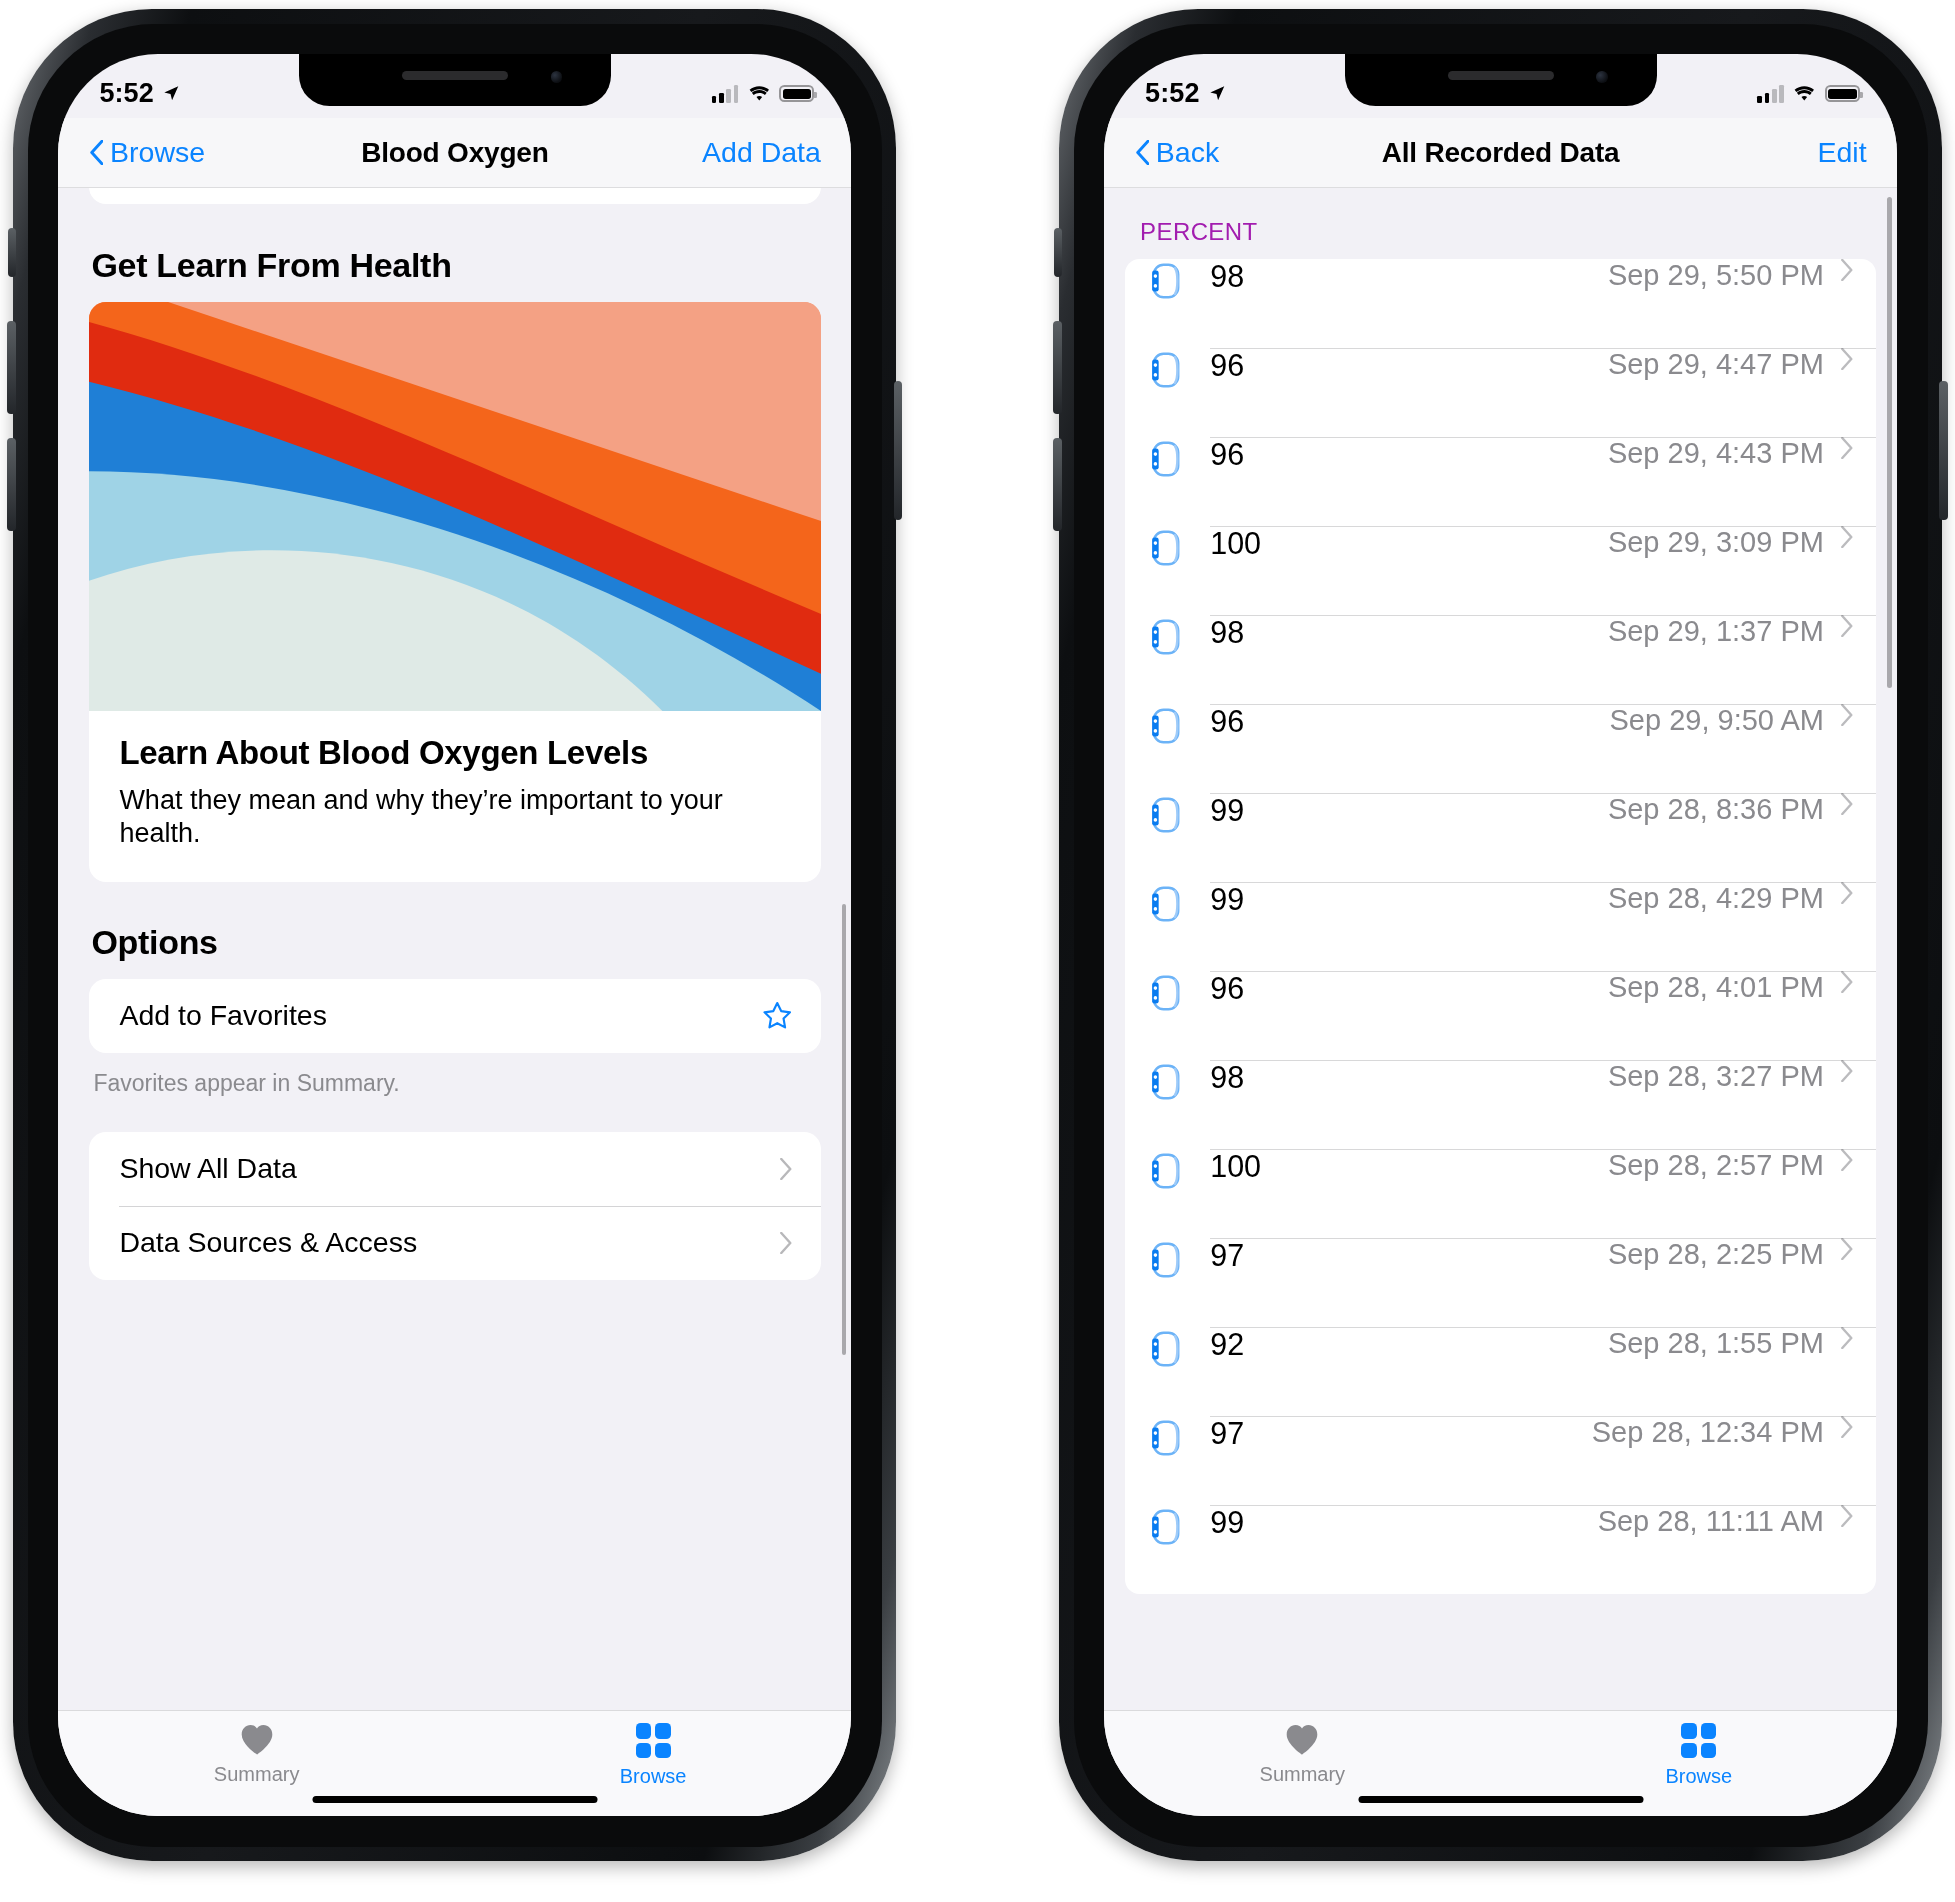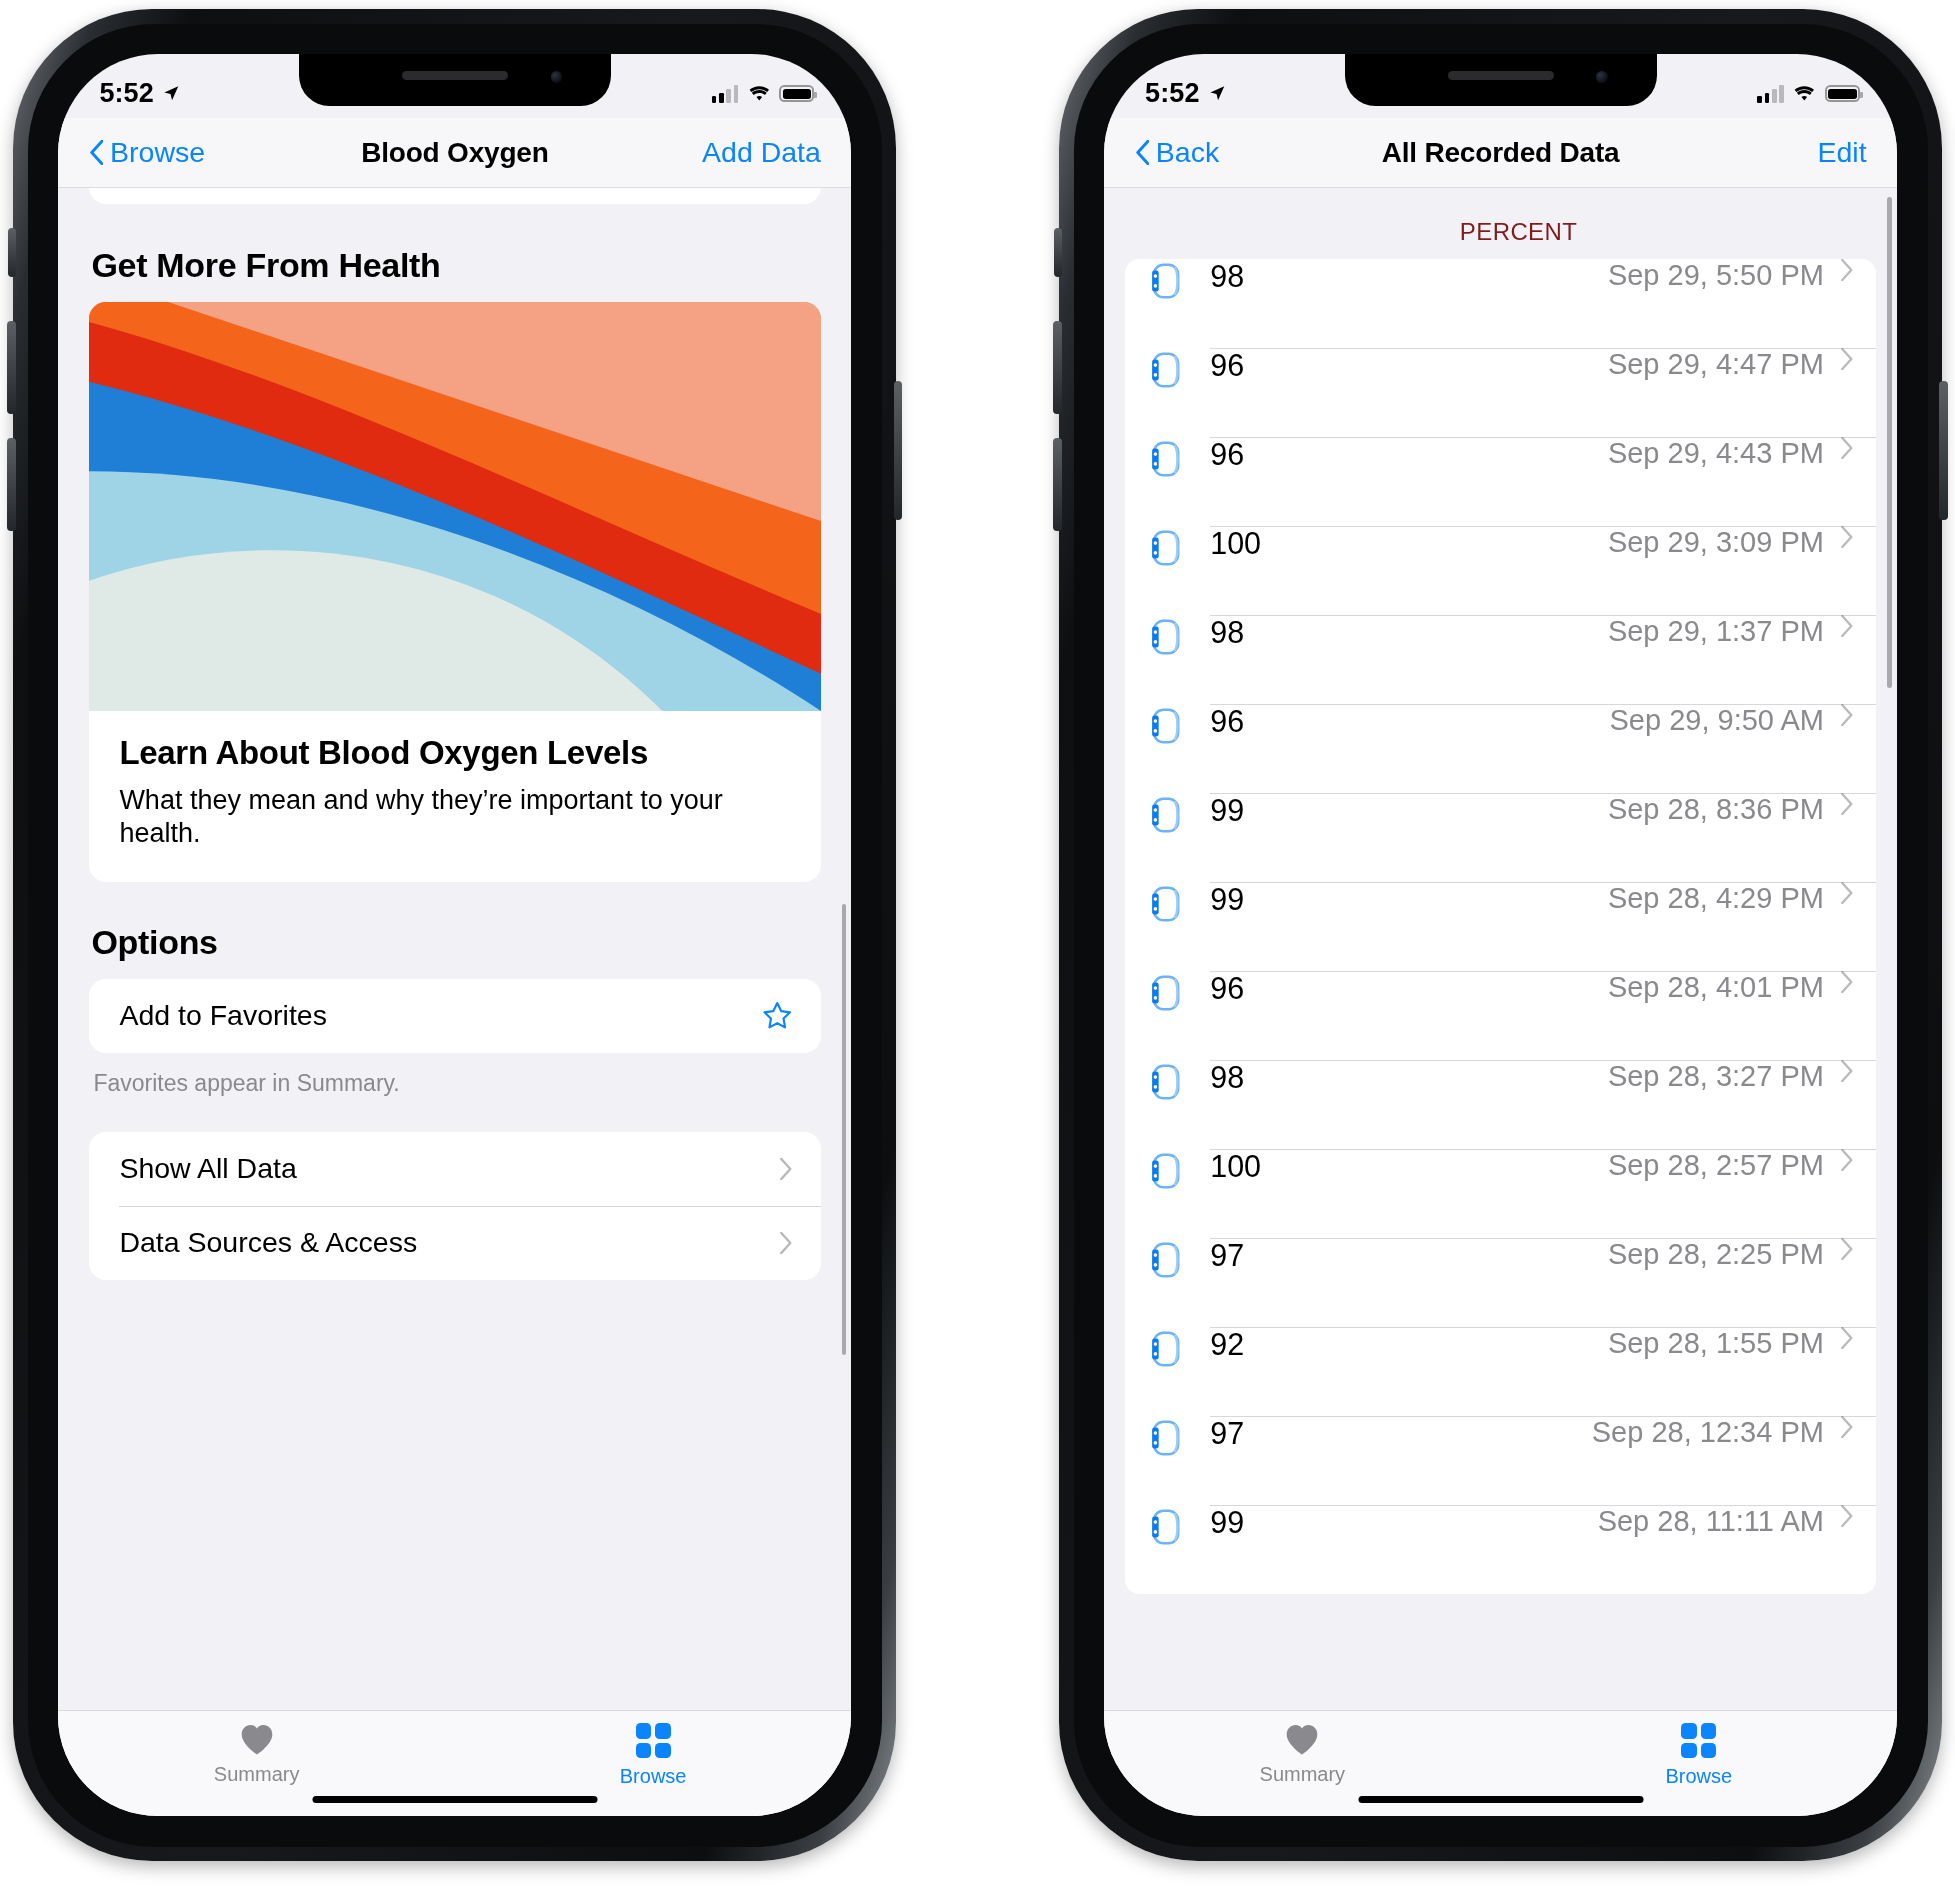--- a/index.html
+++ b/index.html
@@ -139,21 +139,21 @@
   .row + .row::before {
     content:""; position:absolute; left:30.5px; right:0; top:0; height:0.7px; background: rgba(60,60,67,.22);
   }
   .row-label { font-size: 28.5px; color:#000; }
   .row-value { font-size: 28px; color:#8a8a8e; }
   .star-icon { width: 30.5px; height: 29px; }
   .chev-right { width: 12.6px; height: 22px; opacity: .36; }
   .footnote { font-size: 23px; color:#8a8a8e; padding: 17px 24px 0 35px; }
 
   
-  .list-hdr { font-size: 24px; color:#7f1d1d; letter-spacing: 0.4px; padding: 30.5px 0 13.3px 36px; text-align: center; }
+  .list-hdr { font-size: 24px; color:#a21caf; letter-spacing: 0.4px; padding: 30.5px 0 13.3px 36px; }
   .data-group { margin: 0 21px; background:#fff; border-radius: 14.6px; overflow:hidden; }
   .data-row { display:flex; min-height: 89px; padding: 0 22.6px 0 22.6px; position: relative; }
   .data-row + .data-row::before {
     content:""; position:absolute; left: 85px; right: 0; top:0; height:0.7px; background: rgba(60,60,67,.20);
   }
   .watch-icon { width: 36px; height: 44px; flex:none; }
   .data-val { font-size: 30.5px; color:#000; margin-left: 26.5px; min-width: 100px; }
   .data-time { margin-left:auto; font-size: 29px; color:#8a8a8e; }
   .data-chev { width: 12.6px; height: 22px; opacity:.34; margin-left: 17px; }
 
@@ -231,21 +231,21 @@
             </svg>
             <span>Browse</span>
           </div>
           <div class="nav-title">Blood Oxygen</div>
           <div class="nav-right">Add Data</div>
         </div>
 
         <div class="content">
           <div class="prev-card"></div>
 
-          <div class="section-hdr">Get More From Health</div>
+          <div class="section-hdr">Get Learn From Health</div>
 
           <div class="learn-card">
             <div class="hero">
               <svg viewBox="0 0 600 616" preserveAspectRatio="none">
                 <rect x="0" y="0" width="600" height="616" fill="#f4a184"></rect>
                 <path d="M0 -40 L600 330 L600 616 L0 616 Z" fill="#f4651b"></path>
                 <path d="M0 30 C180 120 380 300 600 470 L600 616 L0 616 Z" fill="#e02b10"></path>
                 <path d="M0 120 C200 210 400 390 600 560 L600 616 L0 616 Z" fill="#1f7fd6"></path>
                 <path d="M0 255 C210 255 430 410 600 616 L0 616 Z" fill="#9fd3e6"></path>
                 <path d="M0 420 C140 330 330 360 470 616 L0 616 Z" fill="#dfeae6"></path>

